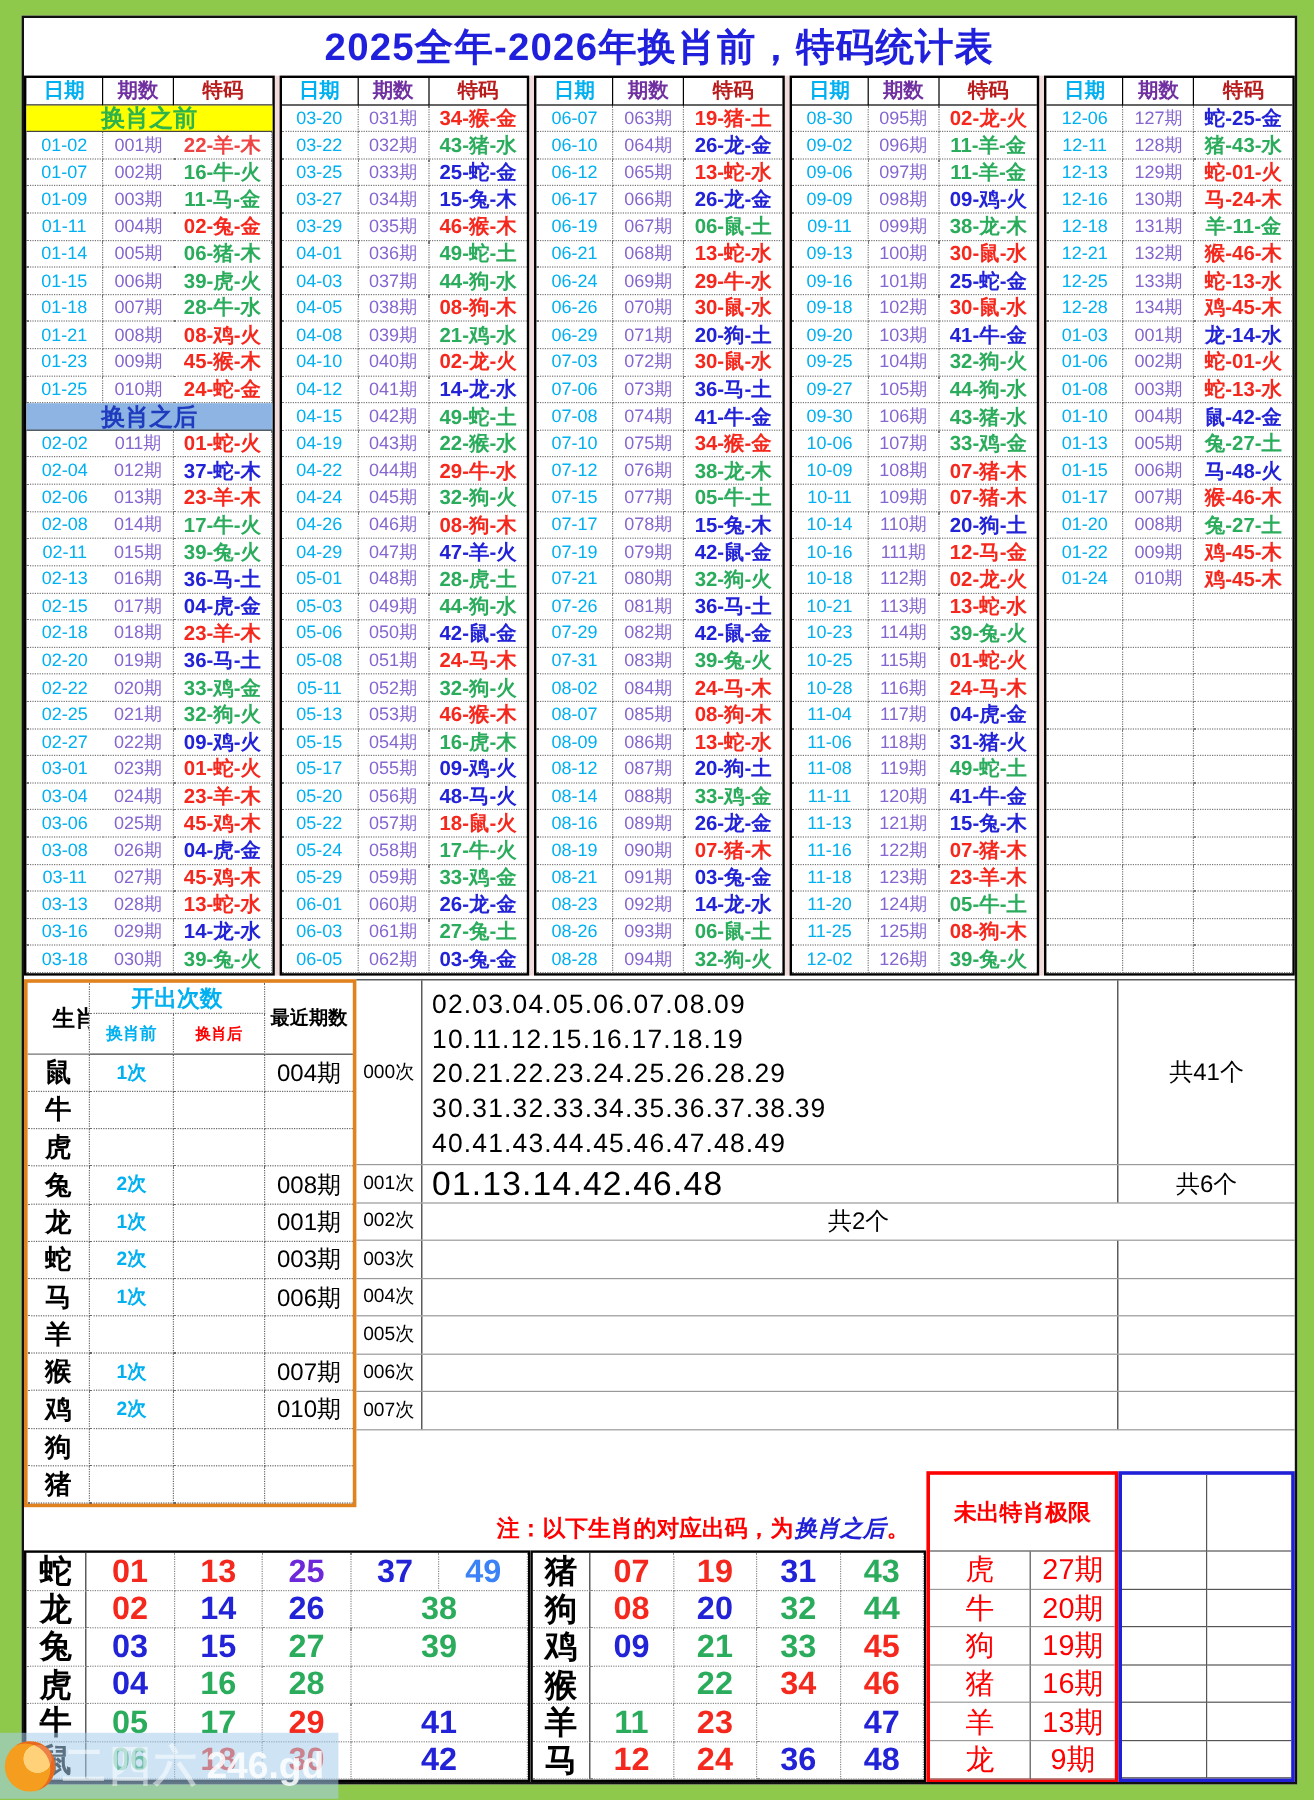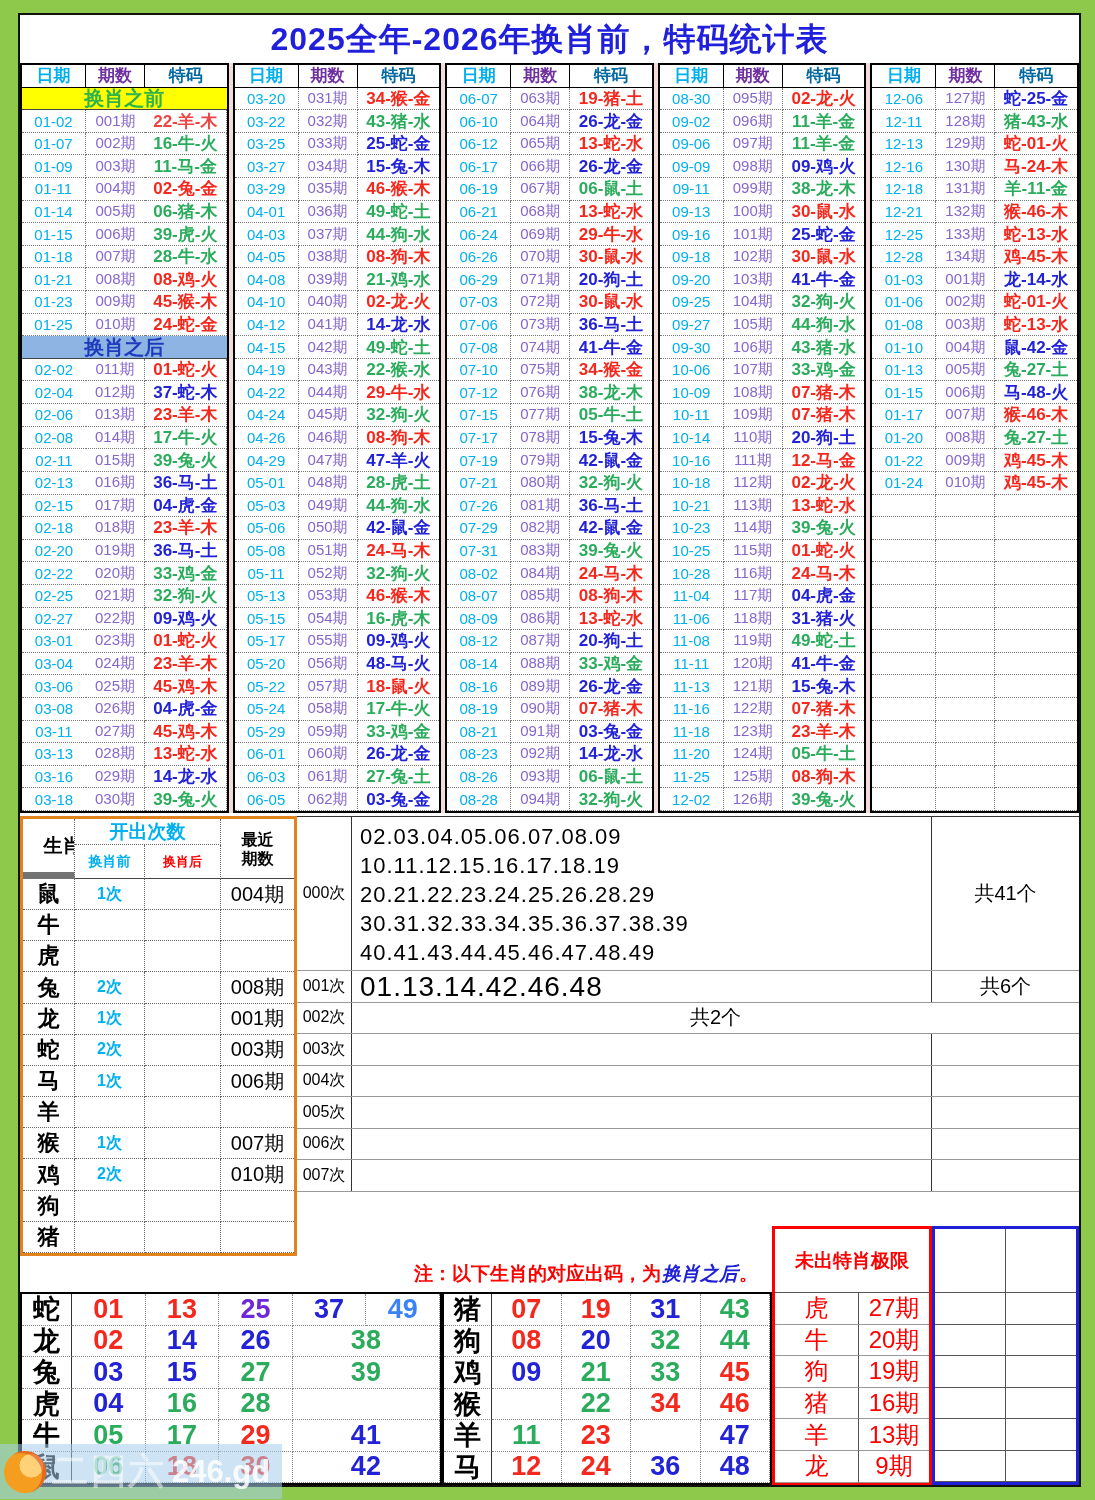--- a/index.html
+++ b/index.html
@@ -11,40 +11,40 @@
            text-align:center; font-size:32px; font-weight:bold; color:var(--title); letter-spacing:1px; }
 
   
   .top-groups { position:absolute; top:48px; left:0; width:1059px; height:750px;
                 background:var(--pink); display:flex; gap:4px; }
   .group { flex:1; background:#fff; border:2px solid #000; display:grid;
            grid-template-columns:64px 59px 1fr; grid-template-rows:repeat(33,1fr); }
   .tcell { border-right:1px dotted #777; border-bottom:1px dotted #777;
            display:flex; align-items:center; justify-content:center; overflow:hidden; white-space:nowrap; }
   .group .tcell:nth-child(3n) { border-right:none; }
-  .th { font-weight:bold; font-size:17px; border-bottom:1.5px solid #000; border-right:1px solid #000; color:#0369a1; }
+  .th { font-weight:bold; font-size:17px; border-bottom:1.5px solid #000; border-right:1px solid #000; color:#b91c1c; }
   .th-date { color:var(--date); }
   .th-period { color:var(--period_header); }
   .banner { grid-column:1 / -1; font-weight:bold; font-size:20px; border-right:none; border-bottom:1px solid #444; }
   .td-date { color:var(--date); font-size:15px; }
   .td-period { color:var(--period); font-size:15px; }
   .td-code { font-size:17px; font-weight:bold; }
 
   
   .mid-table { position:absolute; left:0; top:801px; width:277px; height:440px;
                border:3px solid var(--orange); background:#fff; display:grid;
                grid-template-columns:52px 70px 76px 1fr; grid-template-rows:26px 34px repeat(12,1fr); }
   .mcell { border-right:1px dotted #666; border-bottom:1px dotted #666;
            display:flex; align-items:center; justify-content:center; white-space:nowrap; overflow:hidden; }
   .mh-zodiac { grid-row:1/3; grid-column:1; font-size:19px; font-weight:bold; }
   .mh-count { grid-row:1; grid-column:2/4; font-size:19px; font-weight:bold; color:var(--cyan); border-bottom:1px dotted #666; }
   .mh-before { grid-row:2; grid-column:2; font-size:14px; font-weight:bold; color:var(--cyan); border-bottom:1px solid #444; }
   .mh-after  { grid-row:2; grid-column:3; font-size:13px; font-weight:bold; color:var(--red); border-bottom:1px solid #444; }
-  .mh-recent { grid-row:1/3; grid-column:4; font-size:16px; font-weight:bold; flex-direction:column; line-height:19px; border-right:none; border-bottom:1px solid #444; }
-  .mh-zodiac { border-bottom:7px solid #737373;padding-left:28px; }
+  .mh-recent { grid-row:1/3; grid-column:4; font-size:16px; font-weight:bold; flex-direction:row; line-height:19px; border-right:none; border-bottom:1px solid #444; }
+  .mh-zodiac { border-bottom:1px solid #737373;padding-left:28px; }
   .m-zodiac { font-size:22px; font-weight:bold; }
   .m-before { font-size:16px; font-weight:bold; color:var(--cyan); }
   .m-recent { font-size:20px; border-right:none; }
 
   
   .counts { position:absolute; left:277px; top:801px; width:782px; height:440px; border-top:1px solid #333; }
   .crow { display:flex; border-bottom:1px solid #999; height:31.5px; }
   .crow-tall { height:154px; }
   .crow-filler { border-bottom:none; height:34px; }
   .clabel { width:55px; border-right:1px solid #333; display:flex; align-items:center; justify-content:center; font-size:16px; }

